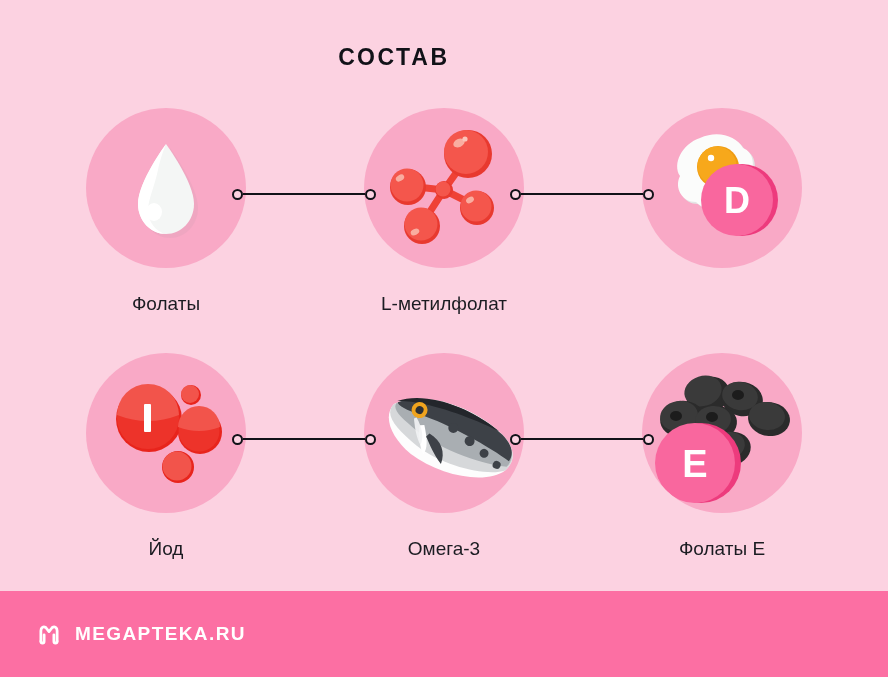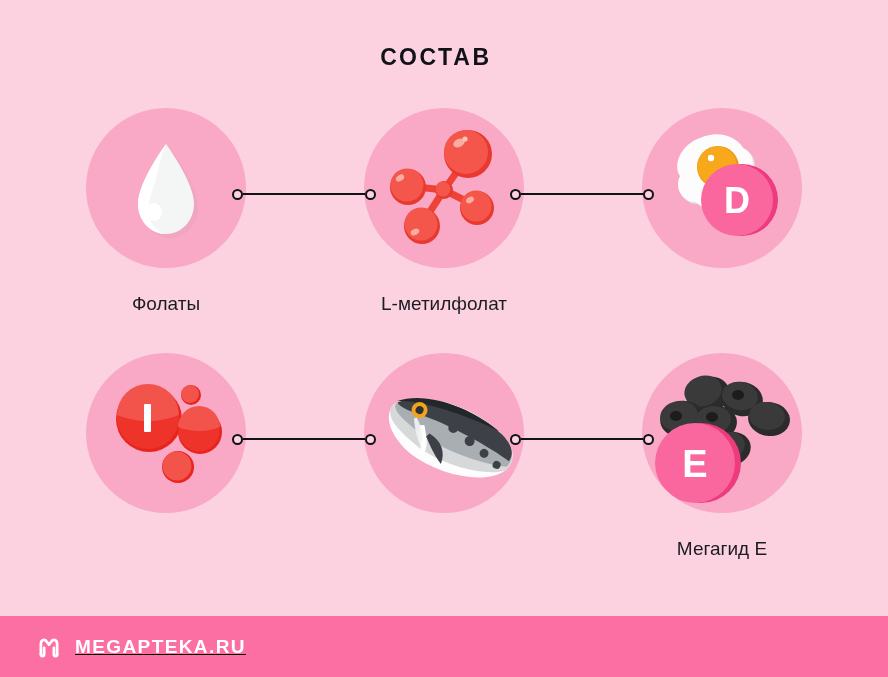--- a/index.html
+++ b/index.html
@@ -26,21 +26,20 @@
     position: absolute;
     top: 44px;
     left: 0;
     width: 788px;
     text-align: center;
     font-size: 23px;
     font-weight: bold;
     letter-spacing: 2.6px;
     color: #111218;
     text-transform: uppercase;
-    padding-left: 42px;
   }
 
   
   .grid {
     position: absolute;
     top: 108px;
     left: 0;
     width: 888px;
   }
   .row {
@@ -97,25 +96,24 @@
     height: 2.4px;
     background: #111218;
   }
 
   
   .footer {
     position: absolute;
     left: 0;
     bottom: 0;
     width: 888px;
-    height: 61px;
+    height: 86px;
     background: #fc6fa3;
     display: flex;
     align-items: center;
-    text-decoration: underline;
   }
   .logo-mark {
     margin-left: 36px;
     width: 26px;
     height: 26px;
     flex: none;
   }
   .logo-text {
     margin-left: 13px;
     color: #ffffff;
@@ -221,20 +219,21 @@
             <rect x="58" y="51" width="7" height="28" rx="1" fill="#ffffff"></rect>
             <circle cx="105" cy="42" r="10" fill="#e8241c"></circle>
             <circle cx="104" cy="41" r="9" fill="#f2544b"></circle>
             <circle cx="114" cy="79" r="22" fill="#e8241c"></circle>
             <circle cx="113" cy="78" r="20.5" fill="#ed332a"></circle>
             <path d="M92 74 A21 21 0 0 1 134 74 Q113 82 92 74 Z" fill="#f2544b"></path>
             <circle cx="92" cy="114" r="16" fill="#e8241c"></circle>
             <circle cx="91" cy="113" r="14.5" fill="#f2544b"></circle>
           </svg>
         </div>
+        <div class="label">Йод</div>
       </div>
 
       <div class="cell c1">
         <div class="disc">
           <svg width="160" height="160" viewBox="0 0 160 160">
             <g transform="rotate(22 80 82)">
               <path d="M22 72 C44 48 96 44 134 60 C152 68 156 80 150 92 C138 112 92 122 56 112 C32 104 16 88 22 72 Z" fill="#fdfdfd"></path>
               <path d="M22 72 C44 48 96 44 134 60 C152 68 156 80 150 92 C136 104 92 112 58 102 C34 94 16 86 22 72 Z" fill="#d6d8da"></path>
               <path d="M24 70 C46 48 96 46 134 60 C150 68 154 78 150 88 C132 94 84 98 52 88 C34 82 22 78 24 70 Z" fill="#a9aeb2"></path>
               <path d="M25 69 C48 48 98 46 134 60 C148 66 152 74 150 82 C128 76 80 70 50 72 C36 73 26 72 25 69 Z" fill="#3d4147"></path>
@@ -244,20 +243,21 @@
               <path d="M58 80 C66 92 70 100 68 108 C62 102 56 92 54 82 Z" fill="#ffffff"></path>
               <path d="M66 86 C80 88 88 98 88 110 C78 104 70 96 64 90 Z" fill="#3d4147"></path>
               <circle cx="86" cy="72" r="5" fill="#3d4147"></circle>
               <circle cx="106" cy="78" r="5" fill="#3d4147"></circle>
               <circle cx="124" cy="84" r="4.5" fill="#3d4147"></circle>
               <circle cx="140" cy="90" r="4" fill="#3d4147"></circle>
               <path d="M48 76 C58 84 62 92 62 100 C56 96 50 86 46 78 Z" fill="#f2f3f4" opacity="0.9"></path>
             </g>
           </svg>
         </div>
+        <div class="label">Омега-3</div>
       </div>
 
       <div class="cell c2">
         <div class="disc">
           <svg width="160" height="160" viewBox="0 0 160 160">
             <g>
               <ellipse cx="66" cy="42" rx="22" ry="18" fill="#2b2b2b" transform="rotate(-18 66 42)"></ellipse>
               <ellipse cx="61" cy="38" rx="19" ry="15" fill="#3a3a3a" transform="rotate(-18 61 38)"></ellipse>
               <ellipse cx="100" cy="46" rx="21" ry="17" fill="#2b2b2b" transform="rotate(12 100 46)"></ellipse>
               <ellipse cx="98" cy="43" rx="18" ry="14" fill="#3a3a3a" transform="rotate(12 98 43)"></ellipse>
@@ -271,21 +271,21 @@
               <ellipse cx="71" cy="67" rx="18" ry="14" fill="#3a3a3a" transform="rotate(-6 71 67)"></ellipse>
               <ellipse cx="70" cy="64" rx="6" ry="5" fill="#1c1c1c"></ellipse>
               <ellipse cx="88" cy="96" rx="21" ry="17" fill="#2b2b2b" transform="rotate(-14 88 96)"></ellipse>
               <ellipse cx="85" cy="93" rx="18" ry="14" fill="#3a3a3a" transform="rotate(-14 85 93)"></ellipse>
             </g>
             <circle cx="59" cy="110" r="40" fill="#ed3b7d"></circle>
             <circle cx="53" cy="110" r="40" fill="#f9679e"></circle>
             <text x="53" y="124" font-family="Liberation Sans, sans-serif" font-size="38" font-weight="bold" fill="#ffffff" text-anchor="middle">E</text>
           </svg>
         </div>
-        <div class="label">Мегагид Е</div>
+        <div class="label">Фолаты Е</div>
       </div>
 
       <div class="connector k0">
         <span class="ring"></span>
         <span class="bar"></span>
         <span class="ring"></span>
       </div>
       <div class="connector k1">
         <span class="ring"></span>
         <span class="bar"></span>

